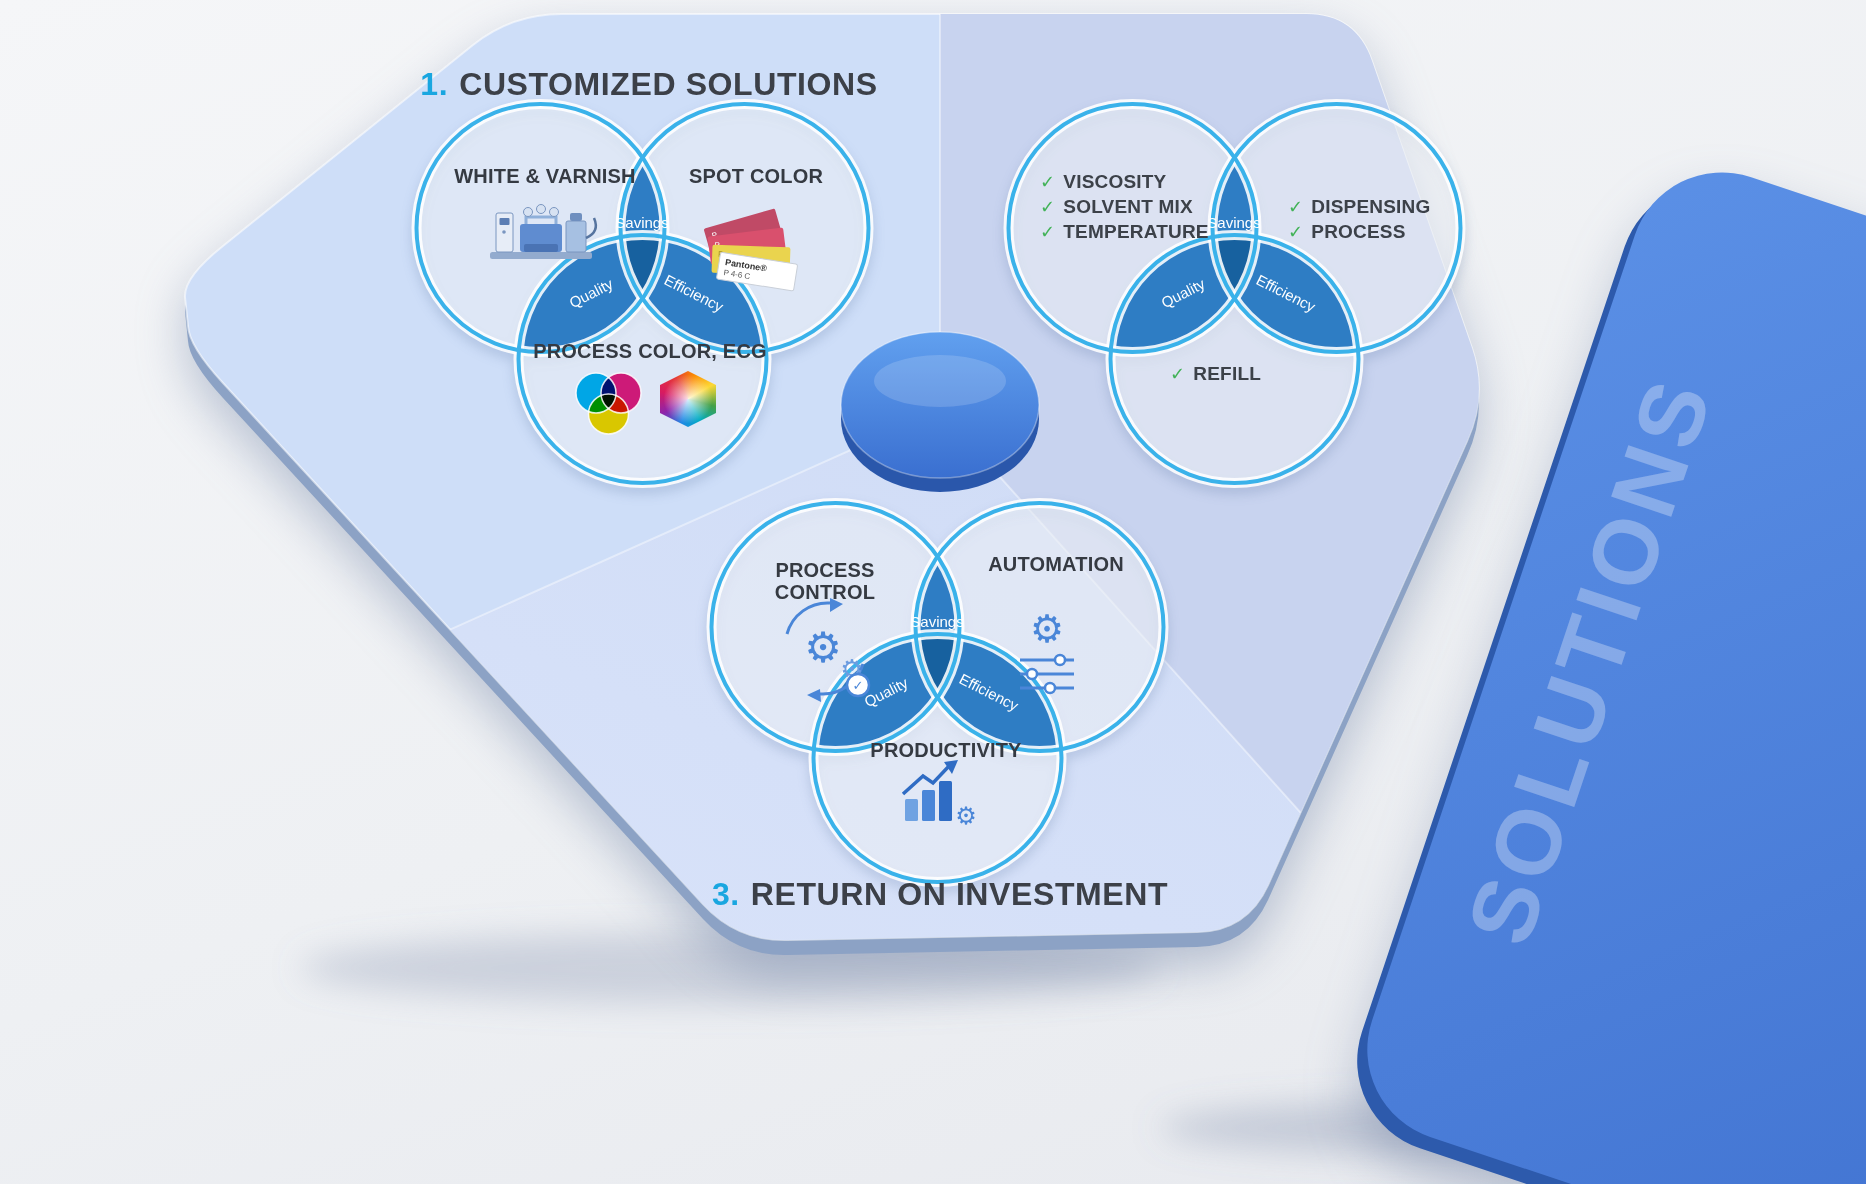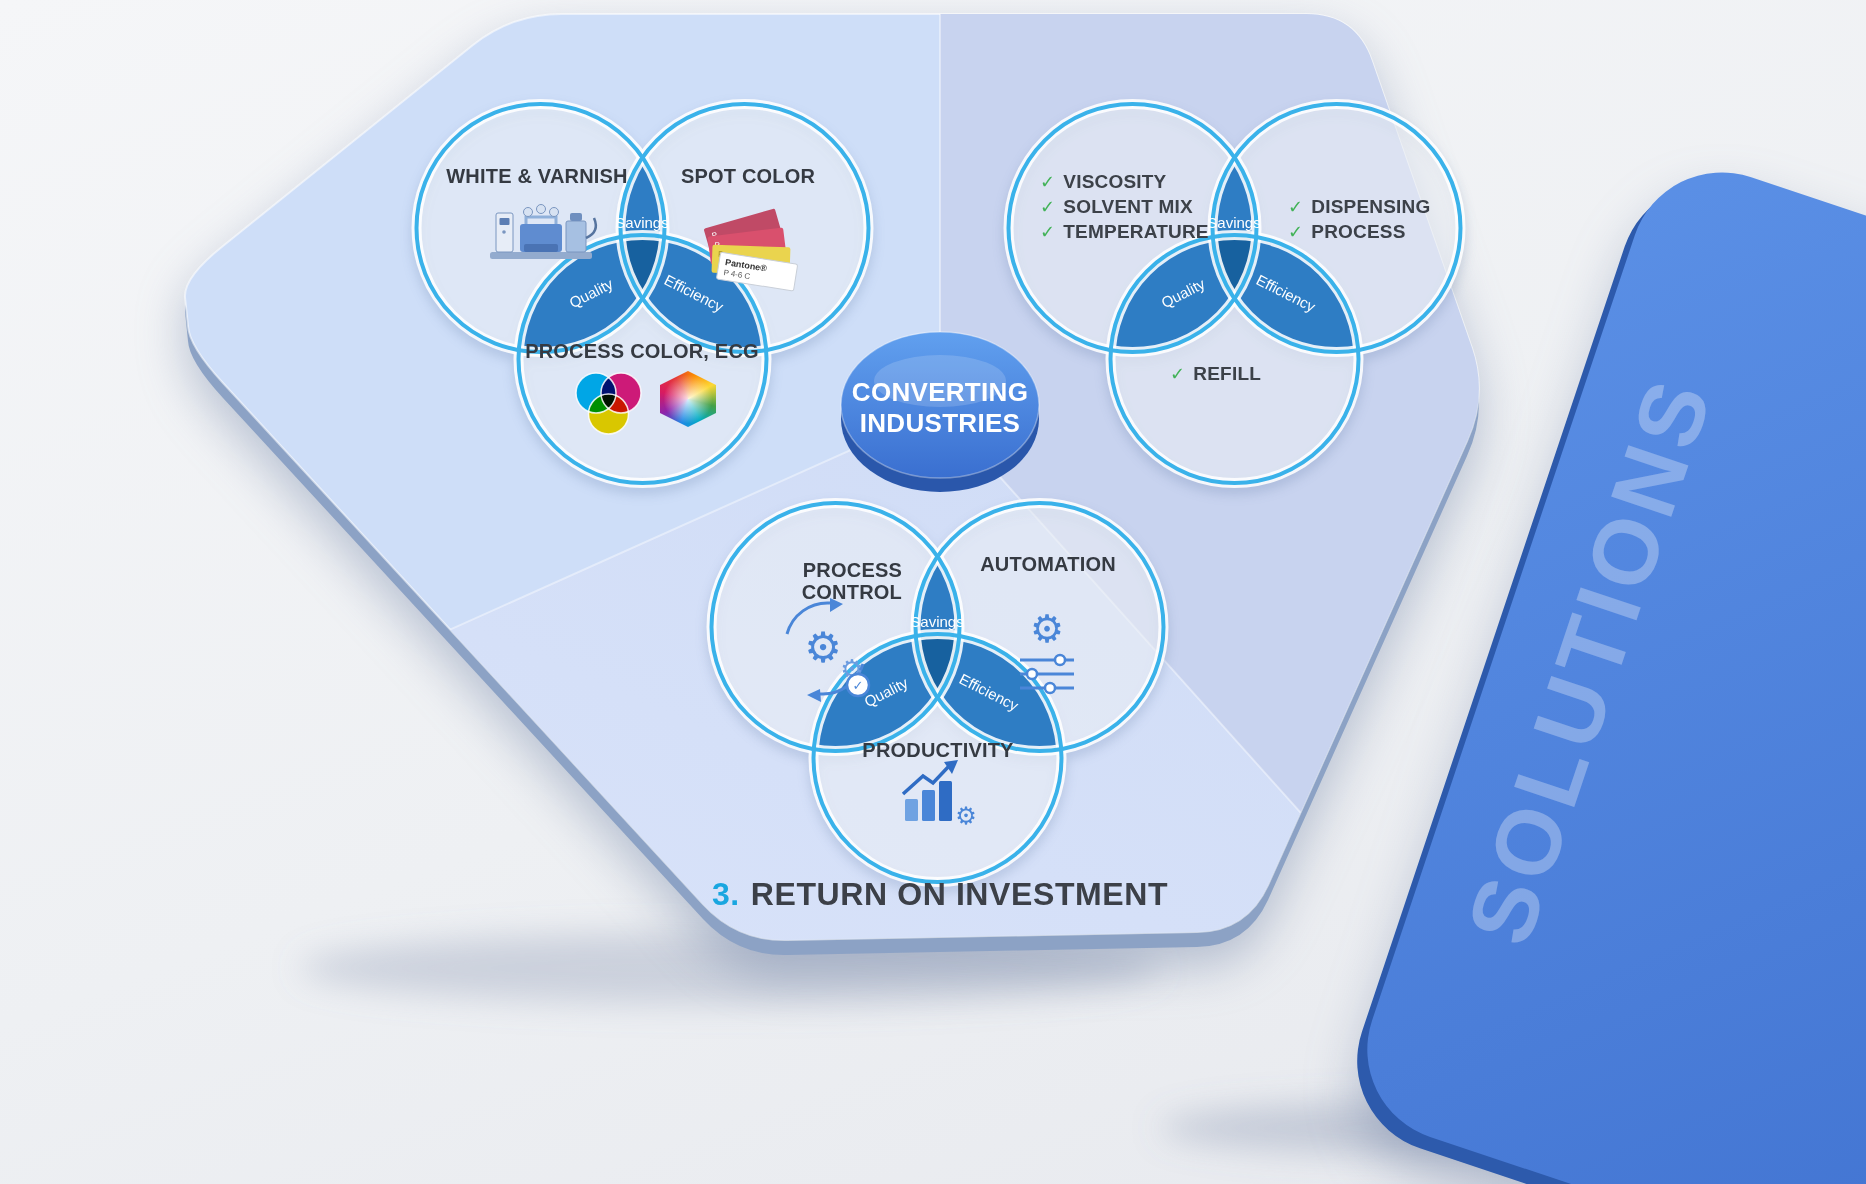--- a/index.html
+++ b/index.html
@@ -12,22 +12,22 @@
   .venn{filter:drop-shadow(0 6px 6px rgba(60,90,140,.22));}
   .venn-fill{fill:rgba(255,255,255,.5);}
   .lens{fill:var(--lens-fill,#2e7dc4);}
   .lens-core{fill:var(--lens-core,#17619f);}
   .venn-halo{fill:none;stroke:rgba(255,255,255,.88);stroke-width:10;}
   .venn-ring{fill:none;stroke:var(--circle-stroke,#3ab2ea);stroke-width:4;}
   .gear,.check-glyph{font-family:"DejaVu Sans",sans-serif;}
   .section-title{position:absolute;transform:translate(-50%,-50%);white-space:nowrap;
       font-size:32px;font-weight:800;color:var(--title-text,#3c4048);letter-spacing:.6px;}
   .section-title .num{color:var(--accent-cyan,#19a6e0);margin-right:11px;}
-  .circle-title{position:absolute;transform:translate(-50%,-50%);text-align:right;
-      font-size:20px;font-weight:700;color:#353a42;letter-spacing:.2px;white-space:nowrap;}
+  .circle-title{position:absolute;transform:translate(-50%,-50%);text-align:center;
+      font-size:20px;font-weight:700;color:#353a42;letter-spacing:.2px;white-space:nowrap;margin-left:8px;}
   .circle-title.wrap{white-space:normal;width:170px;line-height:22px;}
   .lens-label{position:absolute;transform:translate(-50%,-50%);color:#fff;font-size:15px;white-space:nowrap;}
   .lens-label.rotL{transform:translate(-50%,-50%) rotate(-27deg);}
   .lens-label.rotR{transform:translate(-50%,-50%) rotate(27deg);}
   .check-list{position:absolute;}
   .check-item{display:flex;align-items:baseline;gap:8px;font-size:19px;font-weight:700;
       color:#3c4149;line-height:25px;letter-spacing:.2px;white-space:nowrap;}
   .check-item .check{color:var(--check-green,#41b257);font-size:18px;}
   .badge-text{position:absolute;transform:translate(-50%,-50%);color:#fff;font-weight:800;
       font-size:26px;line-height:31px;text-align:center;letter-spacing:.3px;white-space:nowrap;}
@@ -266,20 +266,23 @@
     <ellipse cx="940" cy="419" rx="99" ry="73" fill="#2a57ab"></ellipse>
     <ellipse cx="940" cy="405" rx="99" ry="73" fill="url(#gBadge)" stroke="rgba(255,255,255,.35)" stroke-width="1.5"></ellipse>
     <ellipse cx="940" cy="381" rx="66" ry="26" fill="rgba(255,255,255,.16)"></ellipse>
   </g>
 </svg>
 
 <div class="color-hex"></div>
 
 <div class="solutions-word">SOLUTIONS</div>
 
+<div class="section-title" style="left:649px;top:84px;">
+  <span class="num">1.</span><span>CUSTOMIZED SOLUTIONS</span>
+</div>
 <div class="section-title" style="left:940px;top:894px;">
   <span class="num">3.</span><span>RETURN ON INVESTMENT</span>
 </div>
 
 <div class="circle-title" style="left:537px;top:176px;">WHITE &amp; VARNISH</div>
 <div class="circle-title" style="left:748px;top:176px;">SPOT COLOR</div>
 <div class="circle-title" style="left:642px;top:351px;">PROCESS COLOR, ECG</div>
 
 <div class="circle-title wrap" style="left:817px;top:581px;">PROCESS CONTROL</div>
 <div class="circle-title" style="left:1048px;top:564px;">AUTOMATION</div>
@@ -321,18 +324,14 @@
         <span>PROCESS</span>
       </div>
 </div>
 <div class="check-list" style="left:1170px;top:361px;">
   <div class="check-item">
         <span class="check check-glyph">✓</span>
         <span>REFILL</span>
       </div>
 </div>
 
-<div class="badge-text" style="left:940px;top:408px;">
-  <div>CONVERTING</div>
-  <div>INDUSTRIES</div>
-</div>
 
 </div>
 
 </body></html>

